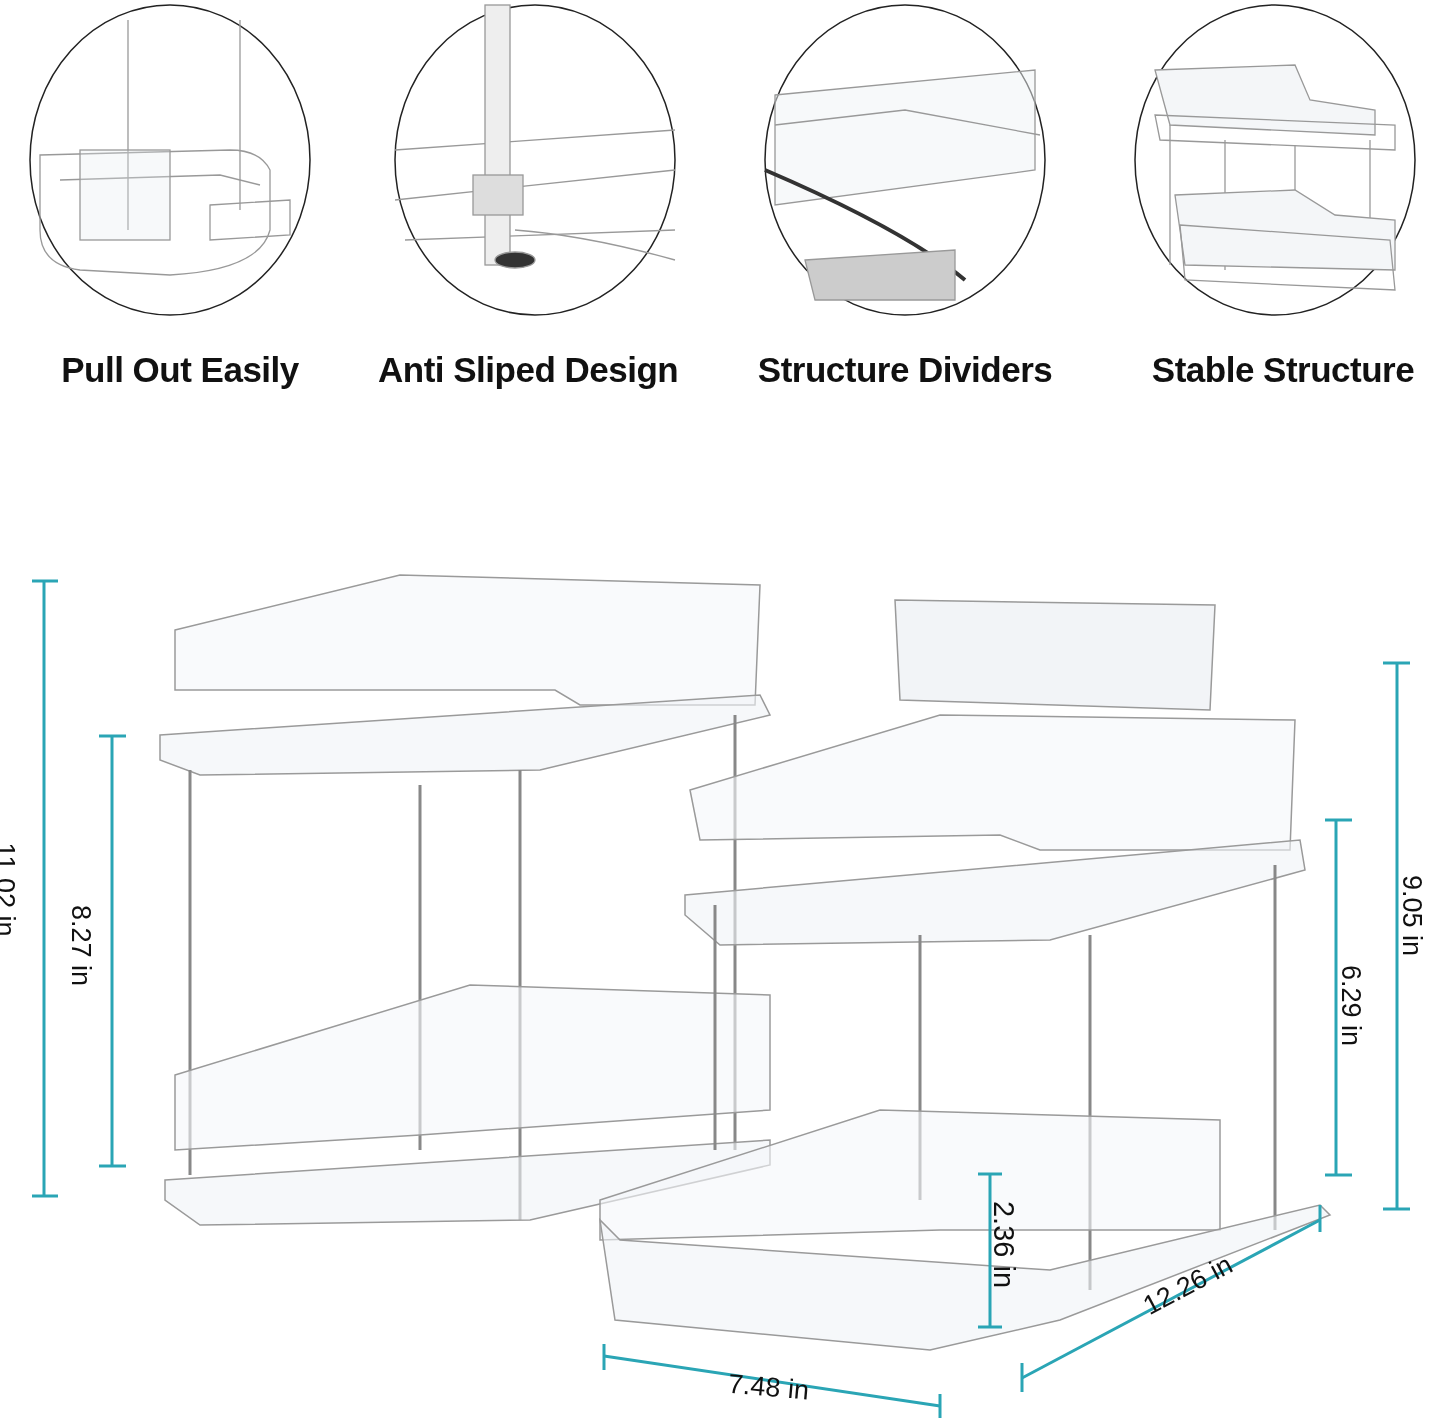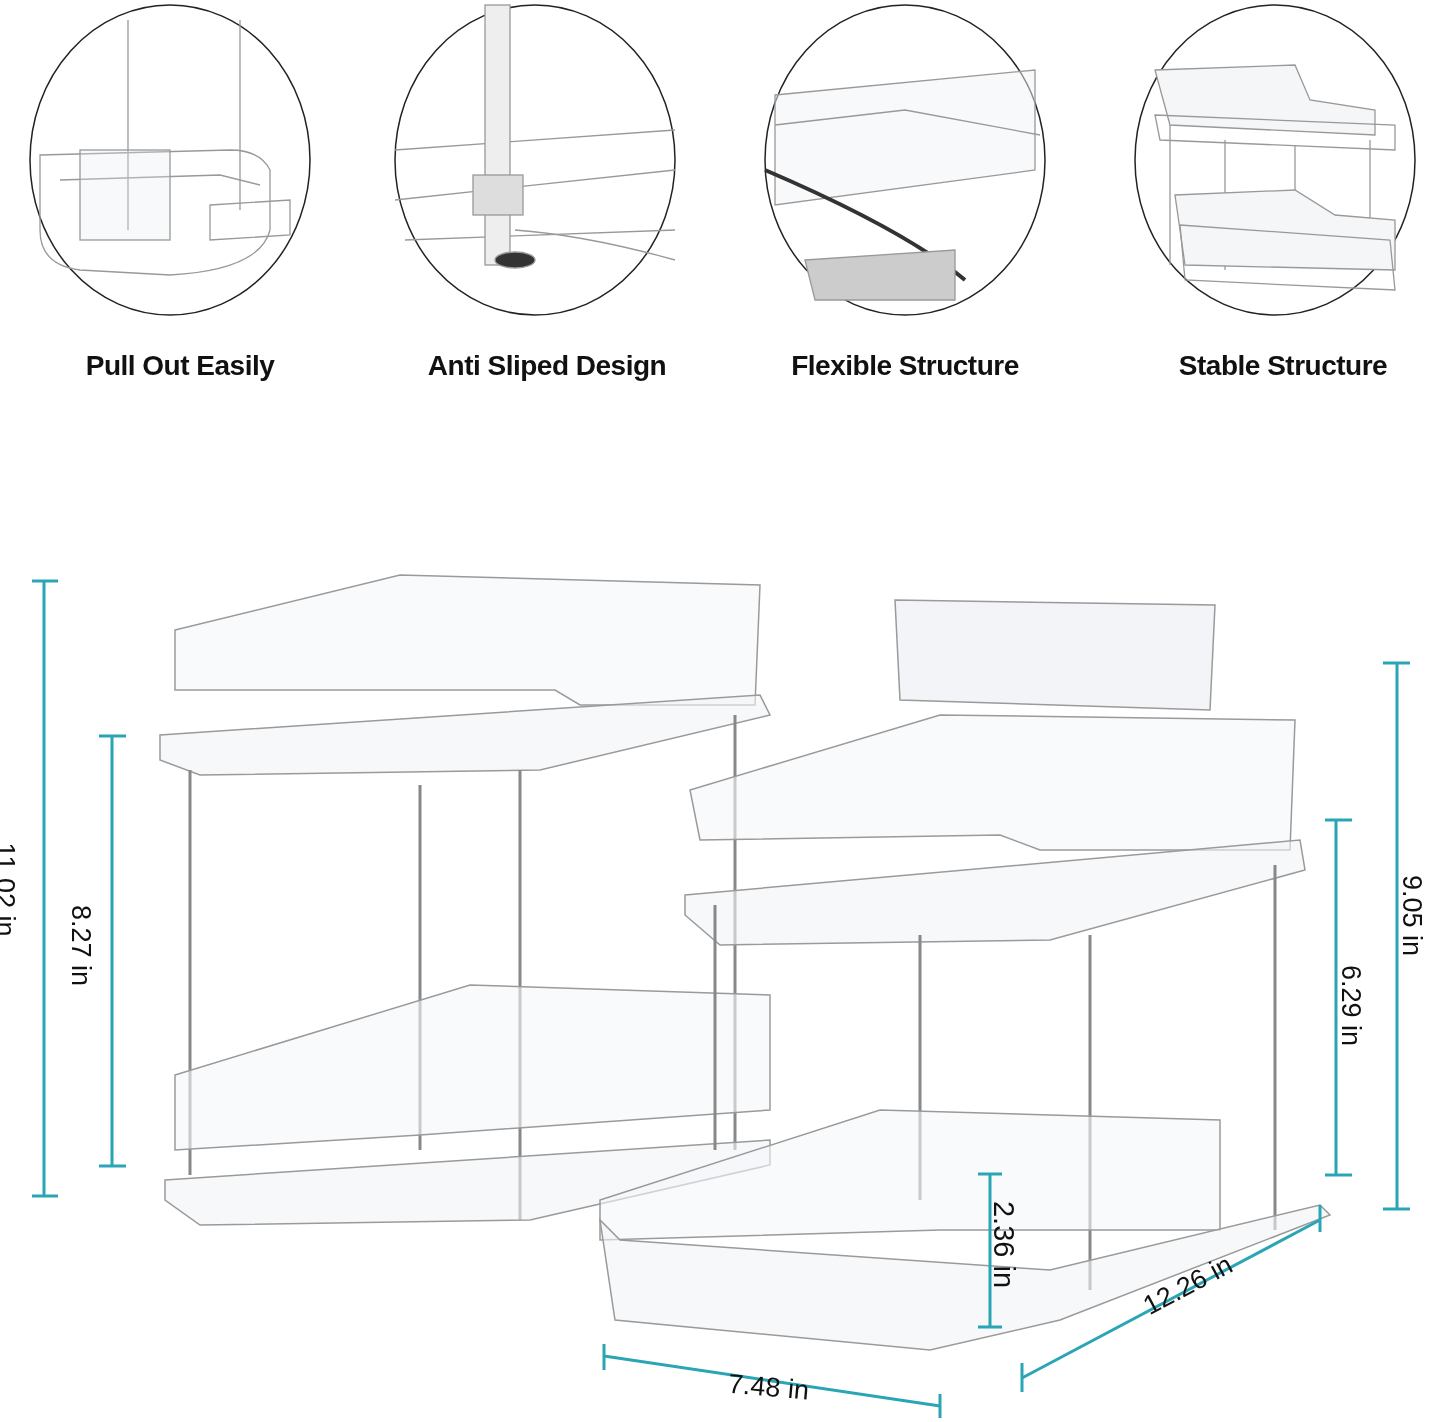--- a/index.html
+++ b/index.html
@@ -1,20 +1,20 @@
 <!DOCTYPE html>
 <html><head>
 <meta charset="utf-8">
 <style>
   html, body { margin: 0; padding: 0; background: #ffffff; }
   body { width: 1445px; height: 1422px; position: relative; overflow: hidden;
          font-family: "Liberation Sans", "DejaVu Sans", sans-serif; }
   .feature-circle { position: absolute; top: 0; width: 300px; height: 320px; }
   .feature-circle svg { width: 100%; height: 100%; display: block; }
-  .feature-label { position: absolute; top: 350px; font-size: 28px; font-weight: 700;
+  .feature-label { position: absolute; top: 350px; font-size: 35px; font-weight: 700;
                    color: #111; letter-spacing: -0.5px; text-align: center; white-space: nowrap; }
   .main-illustration { position: absolute; left: 0; top: 540px; width: 1445px; height: 882px; }
   .main-illustration svg { width: 100%; height: 100%; display: block; }
   .dim-label { position: absolute; font-size: 27px; color: #111; white-space: nowrap; }
   .rot-90 { transform: rotate(90deg); transform-origin: center center; }
 </style>
 </head>
 <body>
 
 <div class="feature-circle" style="left:20px;">
@@ -65,22 +65,22 @@
         <line x1="100" y1="140" x2="100" y2="270"></line>
       <line x1="170" y1="145" x2="170" y2="250"></line>
         <line x1="245" y1="140" x2="245" y2="260"></line>
       <path d="M50 195 L170 190 L210 215 L270 220 L270 270 L60 265 Z" fill="#f4f6f8"></path>
       <path d="M55 225 L265 240 L270 290 L60 280 Z"></path>
     </g>
   </svg>
 </div>
 
 <div class="feature-label" style="left:30px; width:300px;">Pull Out Easily</div>
-<div class="feature-label" style="left:397px; width:300px;text-align:center;">Anti Sliped Design</div>
-<div class="feature-label" style="left:755px; width:300px;">Flexible Structure</div>
+<div class="feature-label" style="left:378px; width:300px;text-align:center;">Anti Sliped Design</div>
+<div class="feature-label" style="left:755px; width:300px;">Structure Dividers</div>
 <div class="feature-label" style="left:1133px; width:300px;">Stable Structure</div>
 
 <div class="main-illustration">
   <svg viewBox="0 540 1445 882">
 
     <g stroke="#9a9a9a" fill="none" stroke-width="1.5">
       <path d="M175 630 L400 575 L760 585 L755 705 L580 705 L555 690 L380 690 L175 690 Z" fill="rgba(245,247,250,0.6)"></path>
       <path d="M160 735 L760 695 L770 715 L540 770 L200 775 L160 760 Z" fill="rgba(240,243,246,0.6)"></path>
       <line x1="190" y1="770" x2="190" y2="1175" stroke="#888" stroke-width="3"></line>
       <line x1="420" y1="785" x2="420" y2="1150" stroke="#888" stroke-width="3"></line>

